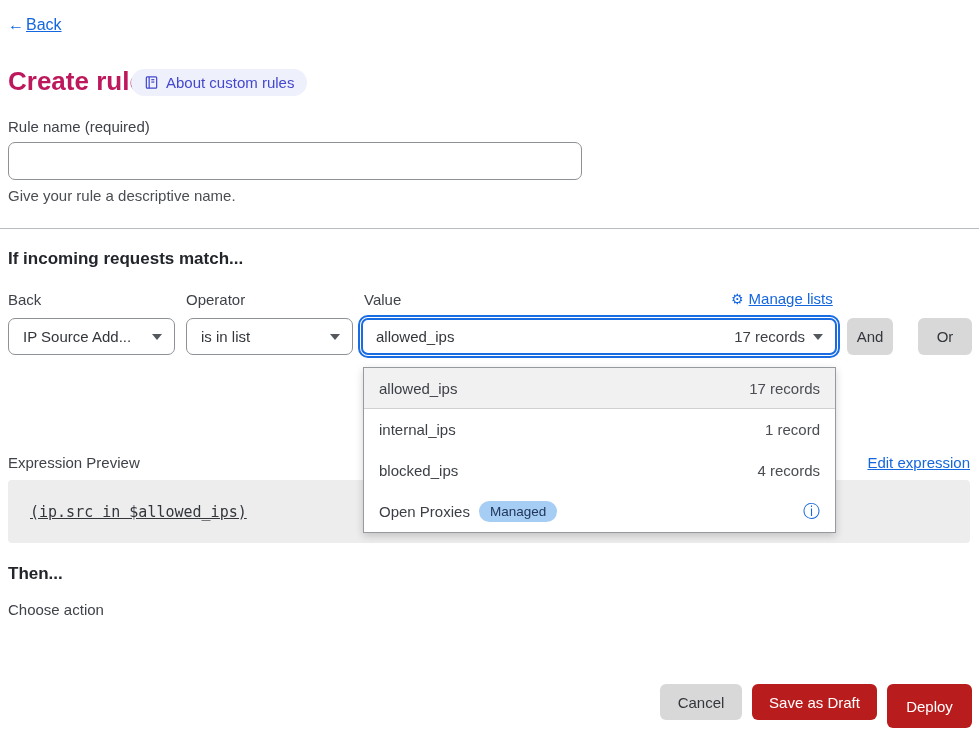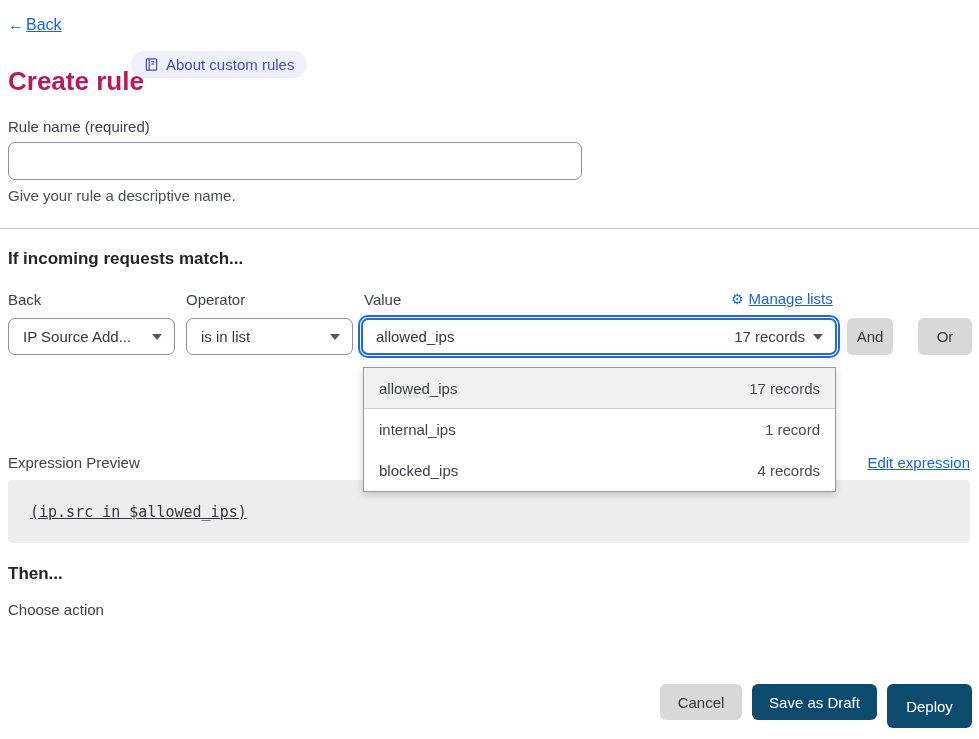--- a/index.html
+++ b/index.html
@@ -7,21 +7,21 @@
     font-family:"Liberation Sans", sans-serif; color:#36393f; overflow:hidden; }
   .stage { position:relative; width:979px; height:739px; background:#fff;padding-left:42px; }
 
   
   .link { color:#1567e0; text-decoration:underline; cursor:pointer; font-size:15px; }
   .back-link { position:absolute; left:8px; top:16px; font-size:16px; }
   .back-link .arrow { text-decoration:none; display:inline-block; margin-right:2px; }
 
   
   .page-title { position:absolute; left:8px; top:66px; font-size:26px; font-weight:700; color:#be185d; }
-  .about-badge { position:absolute; left:131px; top:51px; height:27px; display:flex; align-items:center;
+  .about-badge { position:absolute; left:131px; top:69px; height:27px; display:flex; align-items:center;
     gap:7px; padding:0 13px; background:#eef0fb; border-radius:14px; color:#4347ce; font-size:15px; cursor:pointer; }
   .about-badge svg { display:block; }
 
   
   .field-label { position:absolute; font-size:15px; color:#3f4248; }
   .text-input { position:absolute; left:8px; top:142px; width:574px; height:38px;
     border:1px solid #8e9196; border-radius:7px; font-size:15px; padding:0 10px;
     font-family:"Liberation Sans", sans-serif; color:#33363b; background:#fff; }
   .help-text { position:absolute; left:8px; top:187px; font-size:15px; color:#4a4d52; }
   .divider { position:absolute; left:0; top:228px; width:979px; height:1px; background:#b9bcc0; }
@@ -37,21 +37,21 @@
 
   .value-combo { position:absolute; left:361px; top:318px; width:476px; height:37px;
     background:#fff; border:2px solid #1a6ce2; border-radius:7px; outline:2px solid #1a6ce2;
     outline-offset:1px; display:flex; align-items:center; padding:0 12px 0 13px; font-size:15px;
     color:#33363b; cursor:pointer; }
   .value-combo .records { margin-left:auto; color:#3c3f45; }
 
   .btn { display:flex; align-items:center; justify-content:center; border-radius:6px;
     font-size:15px; cursor:pointer; border:none; font-family:"Liberation Sans", sans-serif; }
   .btn-gray { background:#d8d8d8; color:#33363b; }
-  .btn-blue { background:#0c4a6e; color:#ffffff; }
+  .btn-blue { background:#b91c1c; color:#ffffff; }
   .and-btn { position:absolute; left:847px; top:318px; width:46px; height:37px; }
   .or-btn  { position:absolute; left:918px; top:318px; width:54px; height:37px;text-align:center; }
 
   .manage-lists { position:absolute; top:290px; left:731px; display:flex; align-items:center; gap:5px; }
   .gear-icon { color:#1567e0; font-size:14px; text-decoration:none; }
 
   
   .dropdown { position:absolute; left:363px; top:367px; width:473px; background:#ffffff;
     border:1px solid #96999e; box-shadow:0 3px 8px rgba(0,0,0,0.18); z-index:5; }
   .dd-row { height:41px; display:flex; align-items:center; padding:0 15px; font-size:15px;
@@ -139,20 +139,25 @@
       <span class="records">17 records</span>
     </div>
     <div class="dd-row">
       <span>internal_ips</span>
       <span class="records">1 record</span>
     </div>
     <div class="dd-row">
       <span>blocked_ips</span>
       <span class="records">4 records</span>
     </div>
+    <div class="dd-row">
+      <span>Open Proxies</span>
+      <span class="managed-badge">Managed</span>
+      <span class="info-icon">ⓘ</span>
+    </div>
   </div>
 
   <div class="expr-label">Expression Preview</div>
   <a class="link edit-expression">Edit expression</a>
   <div class="expr-block">
     <span class="expr-code">(ip.src in $allowed_ips)</span>
   </div>
 
   <div class="section-title" style="top:564px;">Then...</div>
   <div class="field-label" style="left:8px; top:601px;">Choose action</div>

